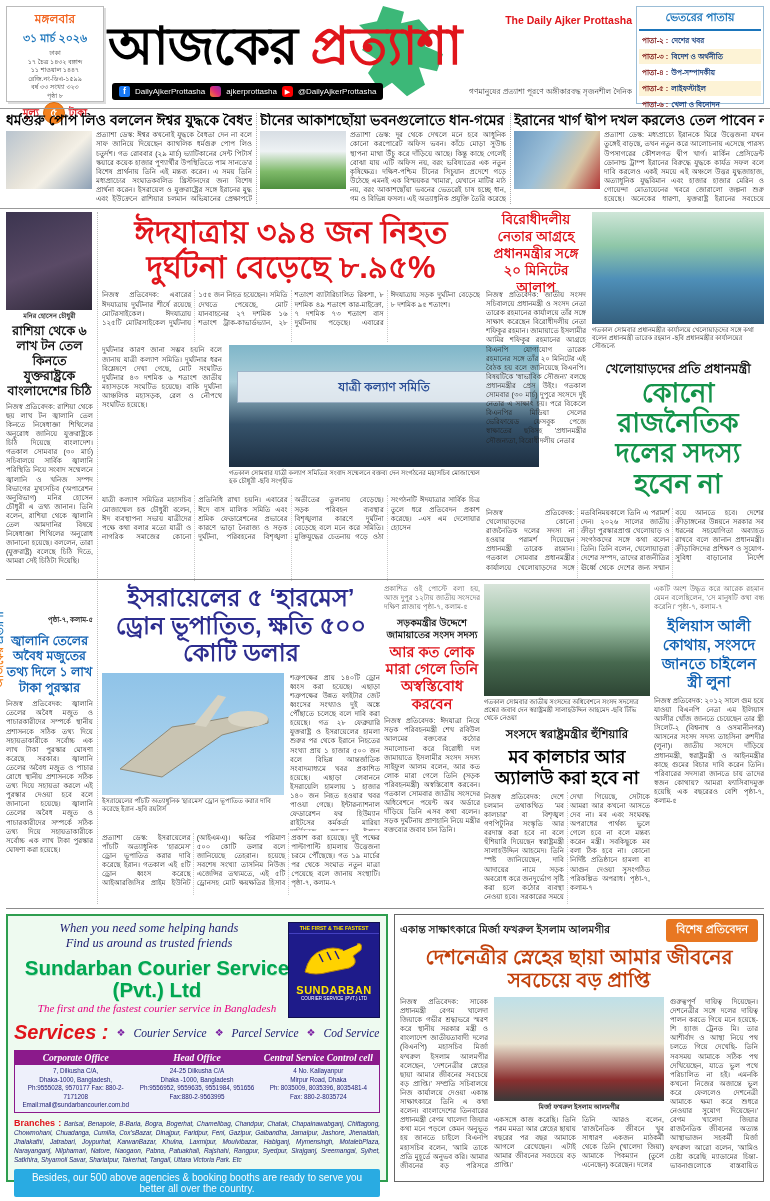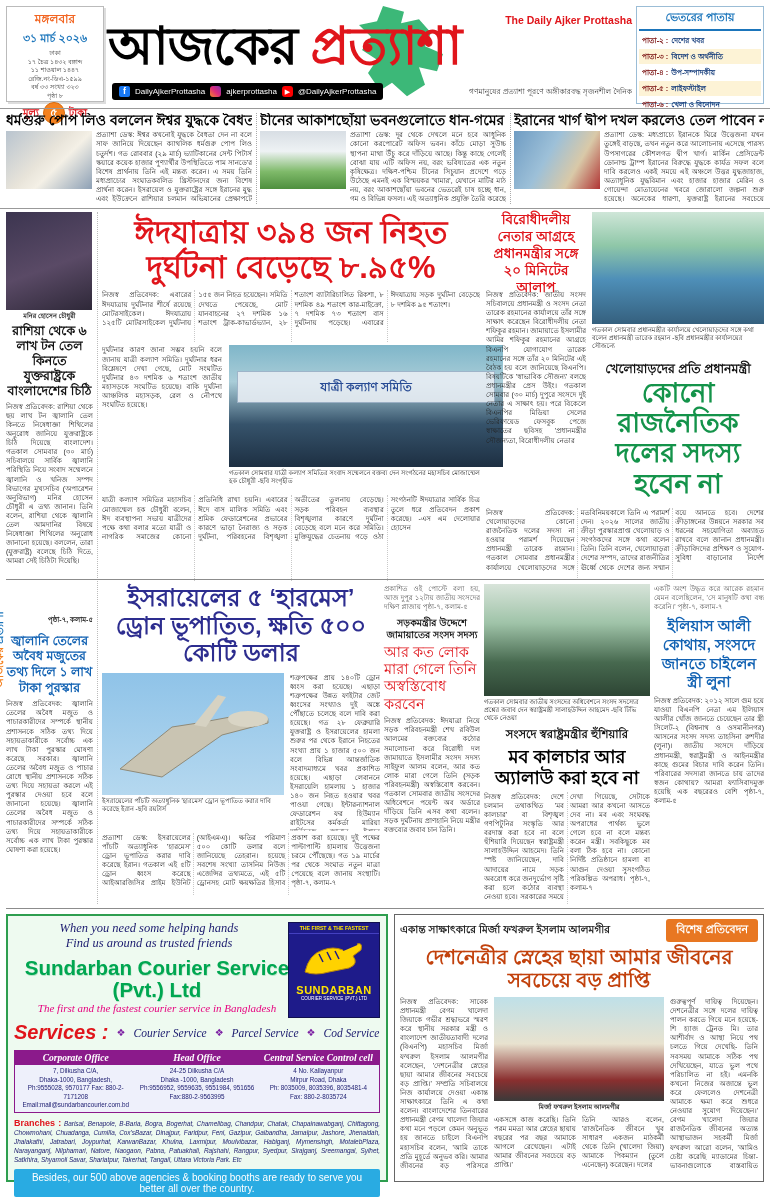--- a/index.html
+++ b/index.html
@@ -201,21 +201,21 @@
   </div>
 
   <div class="abs lead">
     <div class="red" style="font-weight:bold;font-size:31px;text-align:center;line-height:1.12;margin-top:4px;">
       <div>ঈদযাত্রায় ৩৯৪ জন নিহত</div>
       <div>দুর্ঘটনা বেড়েছে ৮.৯৫%</div>
     </div>
     <div class="body-txt cols4" style="height:52px;margin-top:5px;">নিজস্ব প্রতিবেদক: এবারের ঈদযাত্রায় দুর্ঘটনার শীর্ষে রয়েছে মোটরসাইকেল। ঈদযাত্রায় ১২৫টি মোটরসাইকেল দুর্ঘটনায় ১৫৫ জন নিহত হয়েছেন। সমিতি দেখতে পেয়েছে, মোট যানবাহনের ২৭ দশমিক ১৬ শতাংশ ট্রাক-কাভার্ডভ্যান, ২৮ শতাংশ ব্যাটারিচালিত রিকশা, ৮ দশমিক ৪৯ শতাংশ কার-মাইক্রো, ৭ দশমিক ৭৩ শতাংশ বাস দুর্ঘটনায় পড়েছে। এবারের ঈদযাত্রায় সড়ক দুর্ঘটনা বেড়েছে ৮ দশমিক ৯৫ শতাংশ।</div>
     <div style="position:relative;height:146px;margin-top:3px;">
       <div class="body-txt" style="position:absolute;left:0;top:0;width:120px;height:146px;">দুর্ঘটনার কারণ জানা সম্ভব হয়নি বলে জানায় যাত্রী কল্যাণ সমিতি। দুর্ঘটনার ধরন বিশ্লেষণে দেখা গেছে, মোট সংঘটিত দুর্ঘটনার ৪৩ দশমিক ৬ শতাংশ জাতীয় মহাসড়কে সংঘটিত হয়েছে। বাকি দুর্ঘটনা আঞ্চলিক মহাসড়ক, রেল ও নৌপথে সংঘটিত হয়েছে।</div>
-      <div class="photo" style="position:absolute;left:127px;top:0;width:274px;height:122px;background:linear-gradient(180deg,#7fb6c9 0%,#a9cdd8 30%,#36536b 65%,#1d2f42 100%);">
+      <div class="photo" style="position:absolute;left:127px;top:0;width:274px;height:122px;background:linear-gradient(180deg,#7fb6c9 0%,#a9cdd8 30%,#36536b 65%,#1d2f42 100%);padding-left:36px;">
         <div style="position:absolute;left:8px;top:26px;right:8px;height:30px;background:#e8eef4;opacity:0.9;border:1px solid #9fb3c8;color:#1b3f8f;font-weight:bold;font-size:12px;text-align:center;line-height:30px;overflow:hidden;">যাত্রী কল্যাণ সমিতি</div>
       </div>
       <div class="caption" style="position:absolute;left:127px;top:124px;width:251px;">গতকাল সোমবার যাত্রী কল্যাণ সমিতির সংবাদ সম্মেলনে বক্তব্য দেন সংগঠনের মহাসচিব মোজাম্মেল হক চৌধুরী        -ছবি সংগৃহীত</div>
     </div>
     <div class="body-txt cols4" style="height:86px;margin-top:4px;">যাত্রী কল্যাণ সমিতির মহাসচিব মোজাম্মেল হক চৌধুরী বলেন, ঈদ ব্যবস্থাপনা সভায় যাত্রীদের পক্ষে কথা বলার মতো যাত্রী ও নাগরিক সমাজের কোনো প্রতিনিধি রাখা হয়নি। এবারের ঈদে বাস মালিক সমিতি এবং শ্রমিক ফেডারেশনের প্রভাবের কারণে ভাড়া নৈরাজ্য ও সড়ক দুর্ঘটনা, পরিবহনের বিশৃঙ্খলা অতীতের তুলনায় বেড়েছে। সড়ক পরিবহন ব্যবস্থার বিশৃঙ্খলার কারণে দুর্ঘটনা বেড়েছে বলে মনে করে সমিতি। মুক্তিযুদ্ধের চেতনায় গড়ে ওঠা সংগঠনটি ঈদযাত্রার সার্বিক চিত্র তুলে ধরে প্রতিবেদন প্রকাশ করেছে। -এস এম দেলোয়ার হোসেন</div>
   </div>
 
   <div class="abs pm">
     <div class="red" style="position:absolute;left:0;top:0;width:100px;font-weight:bold;font-size:13.5px;line-height:1.25;text-align:center;">বিরোধীদলীয় নেতার আগ্রহে প্রধানমন্ত্রীর সঙ্গে ২০ মিনিটের আলাপ</div>
     <div class="body-txt" style="position:absolute;left:0;top:78px;width:100px;height:215px;">নিজস্ব প্রতিবেদক: জাতীয় সংসদ সচিবালয়ে প্রধানমন্ত্রী ও সংসদ নেতা তারেক রহমানের কার্যালয়ে তাঁর সঙ্গে সাক্ষাৎ করেছেন বিরোধীদলীয় নেতা শফিকুর রহমান। জামায়াতে ইসলামীর আমির শফিকুর রহমানের আগ্রহে বিএনপি যোগাযোগ তারেক রহমানের সঙ্গে তাঁর ২০ মিনিটের এই বৈঠক হয় বলে জানিয়েছে বিএনপি। বিষয়টিকে 'স্বাভাবিক সৌজন্য' বলছে প্রধানমন্ত্রীর প্রেস উইং। গতকাল সোমবার (৩০ মার্চ) দুপুরে সংসদে দুই নেতার এ সাক্ষাৎ হয়। পরে বিকেলে বিএনপির মিডিয়া সেলের ভেরিফায়েড ফেসবুক পেজে স্বাক্ষাতের ছবিসহ 'প্রধানমন্ত্রীর সৌজন্যতা, বিরোধীদলীয় নেতার</div>
@@ -240,21 +240,21 @@
       </div>
       <div class="caption" style="position:absolute;left:0;top:124px;width:182px;">ইসরায়েলের পাঁচটি অত্যাধুনিক 'হারমেস' ড্রোন ভূপাতিত করার দাবি করেছে ইরান        -ছবি রয়টার্স</div>
       <div class="body-txt" style="position:absolute;left:188px;top:0;width:90px;height:158px;">শত্রুপক্ষের প্রায় ১৪০টি ড্রোন ধ্বংস করা হয়েছে। এছাড়া শত্রুপক্ষের উন্নত ফাইটার জেট ধ্বংসের সংখ্যাও দুই অঙ্কে পৌঁছাতে চলেছে বলে দাবি করা হয়েছে। গত ২৮ ফেব্রুয়ারি যুক্তরাষ্ট্র ও ইসরায়েলের হামলা শুরুর পর থেকে ইরানে নিহতের সংখ্যা প্রায় ১ হাজার ৫০০ জন বলে বিভিন্ন আন্তর্জাতিক সংবাদমাধ্যমে খবর প্রকাশিত হয়েছে। এছাড়া লেবাননে ইসরায়েলি হামলায় ১ হাজার ১৪০ জন নিহত হওয়ার খবর পাওয়া গেছে। ইন্টারন্যাশনাল ফেডারেশন ফর হিউম্যান রাইটসের কর্মকর্তা মারিয়া মার্তিনেজ জানান, ইরানে মৌলিক অবকাঠামোর ব্যাপক ক্ষতি হয়েছে।</div>
     </div>
     <div class="body-txt cols3" style="height:62px;margin-top:2px;">প্রত্যাশা ডেস্ক: ইসরায়েলের পাঁচটি অত্যাধুনিক 'হারমেস' ড্রোন ভূপাতিত করার দাবি করেছে ইরান। গতকাল এই ৫টি ড্রোন ধ্বংস করেছে আইআরজিসির প্রাইম ইউনিট (আইএমএ)। ক্ষতির পরিমাণ ৫০০ কোটি ডলার বলে জানিয়েছে তেহরান। হয়েছে সবশেষ সংখ্যা তাসনিম নিউজ এজেন্সির তথ্যমতে, এই ৫টি ড্রোনসহ মোট ক্ষয়ক্ষতির হিসাব প্রকাশ করা হয়েছে। দুই পক্ষের পাল্টাপাল্টি হামলায় উত্তেজনা চরমে পৌঁছেছে। গত ১৯ মার্চের পর থেকে সংঘাত নতুন মাত্রা পেয়েছে বলে জানায় সংস্থাটি। পৃষ্ঠা-৭, কলাম-৭</div>
   </div>
 
   <div class="abs jamaat">
     <div class="body-txt" style="height:30px;color:#555;">প্রকাশিত ওই পোস্টে বলা হয়, আজ দুপুর ১২টায় জাতীয় সংসদের দক্ষিণ প্লাজায়   পৃষ্ঠা-৭, কলাম-৫</div>
     <div style="font-weight:bold;font-size:9.5px;text-align:center;line-height:1.3;margin-top:3px;">সড়কমন্ত্রীর উদ্দেশে জামায়াতের সংসদ সদস্য</div>
-    <div class="red" style="font-weight:normal;font-size:14.5px;line-height:1.2;text-align:left;margin-top:2px;">আর কত লোক মারা গেলে তিনি অস্বস্তিবোধ করবেন</div>
+    <div class="red" style="font-weight:bold;font-size:14.5px;line-height:1.2;text-align:center;margin-top:2px;">আর কত লোক মারা গেলে তিনি অস্বস্তিবোধ করবেন</div>
     <div class="body-txt" style="height:178px;margin-top:3px;">নিজস্ব প্রতিবেদক: ঈদযাত্রা নিয়ে সড়ক পরিবহনমন্ত্রী শেখ রবিউল আলমের বক্তব্যের কঠোর সমালোচনা করে বিরোধী দল জামায়াতে ইসলামীর সংসদ সদস্য সাইফুল আলম বলেন, আর কত লোক মারা গেলে তিনি (সড়ক পরিবহনমন্ত্রী) অস্বস্তিবোধ করবেন। গতকাল সোমবার জাতীয় সংসদের অধিবেশনে পয়েন্ট অব অর্ডারে দাঁড়িয়ে তিনি এসব কথা বলেন। সড়ক দুর্ঘটনায় প্রাণহানি নিয়ে মন্ত্রীর বক্তব্যের জবাব চান তিনি।</div>
   </div>
 
   <div class="abs mob">
     <div class="photo" style="width:166px;height:112px;background:linear-gradient(180deg,#d8e4da 0%,#9fc3a8 35%,#47694f 70%,#2d4534 100%);"></div>
     <div class="caption" style="margin-top:2px;">গতকাল সোমবার জাতীয় সংসদের অধিবেশনে সংসদ সদস্যের প্রশ্নের জবাব দেন স্বরাষ্ট্রমন্ত্রী সালাহউদ্দিন আহমেদ        -ছবি টিভি থেকে নেওয়া</div>
     <div style="font-weight:bold;font-size:11.5px;text-align:center;margin-top:5px;">সংসদে স্বরাষ্ট্রমন্ত্রীর হুঁশিয়ারি</div>
     <div style="font-weight:bold;font-size:18px;line-height:1.15;text-align:center;color:#000;margin-top:2px;">মব কালচার আর অ্যালাউ করা হবে না</div>
     <div class="body-txt cols2" style="height:112px;margin-top:3px;">নিজস্ব প্রতিবেদক: দেশে চলমান তথাকথিত 'মব কালচার' বা বিশৃঙ্খল গণপিটুনির সংস্কৃতি আর বরদাস্ত করা হবে না বলে হুঁশিয়ারি দিয়েছেন স্বরাষ্ট্রমন্ত্রী সালাহউদ্দিন আহমেদ। তিনি স্পষ্ট জানিয়েছেন, দাবি আদায়ের নামে সড়ক অবরোধ করে জনদুর্ভোগ সৃষ্টি করা হলে কঠোর ব্যবস্থা নেওয়া হবে। সরকারের সময়ে দেখা গিয়েছে, সেটাকে আমরা আর কখনো আসতে দেব না। মব এবং সংঘবদ্ধ অপরাধের পার্থক্য ভুলে গেলে হবে না বলে মন্তব্য করেন মন্ত্রী। সবকিছুকে মব বলা ঠিক হবে না। কোনো নির্দিষ্ট প্রতিষ্ঠানে হামলা বা আগুন দেওয়া সুসংগঠিত পরিকল্পিত অপরাধ। পৃষ্ঠা-৭, কলাম-৭</div>
   </div>

